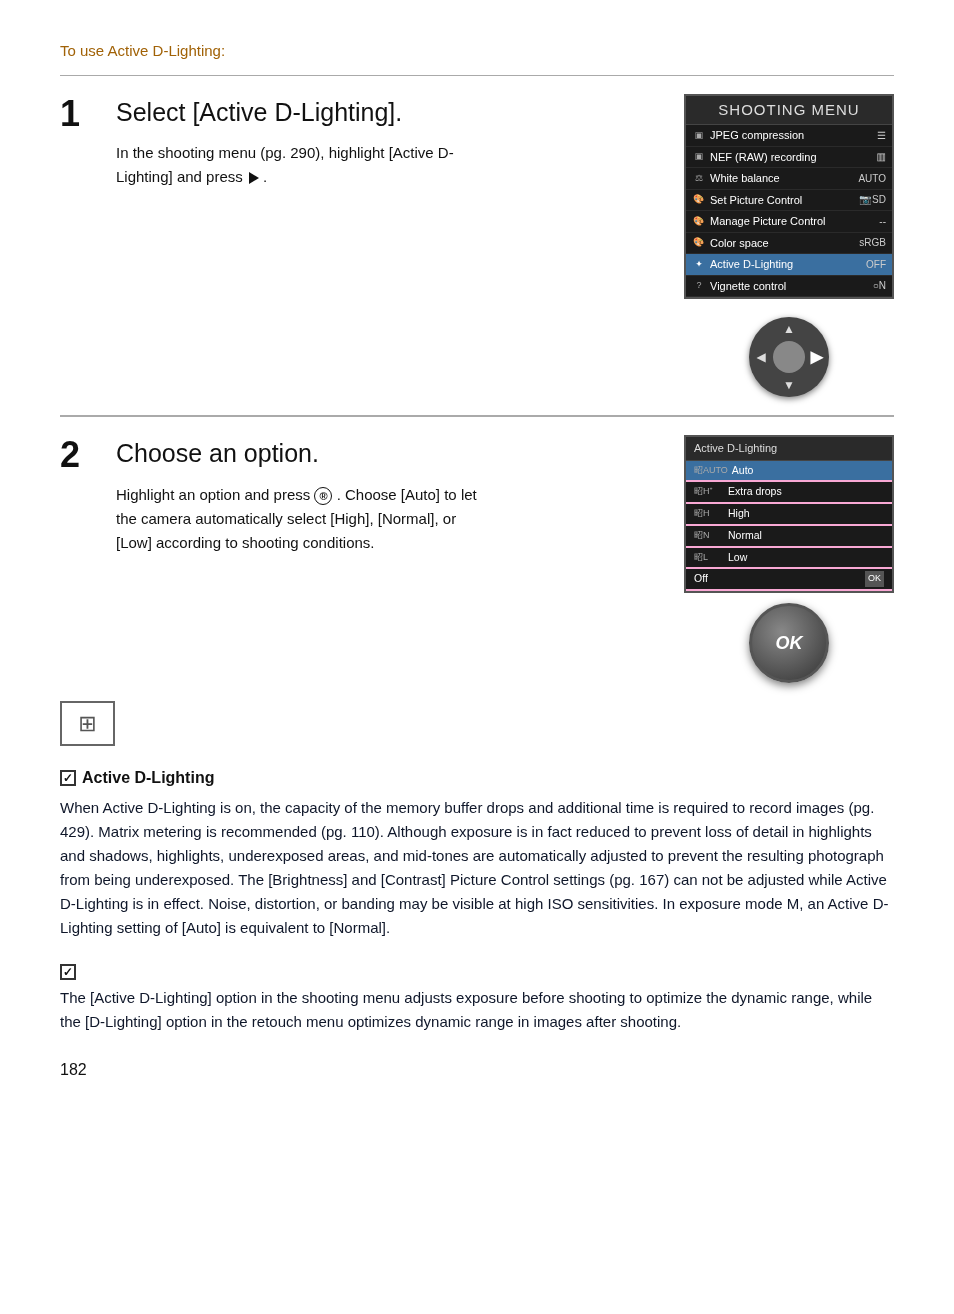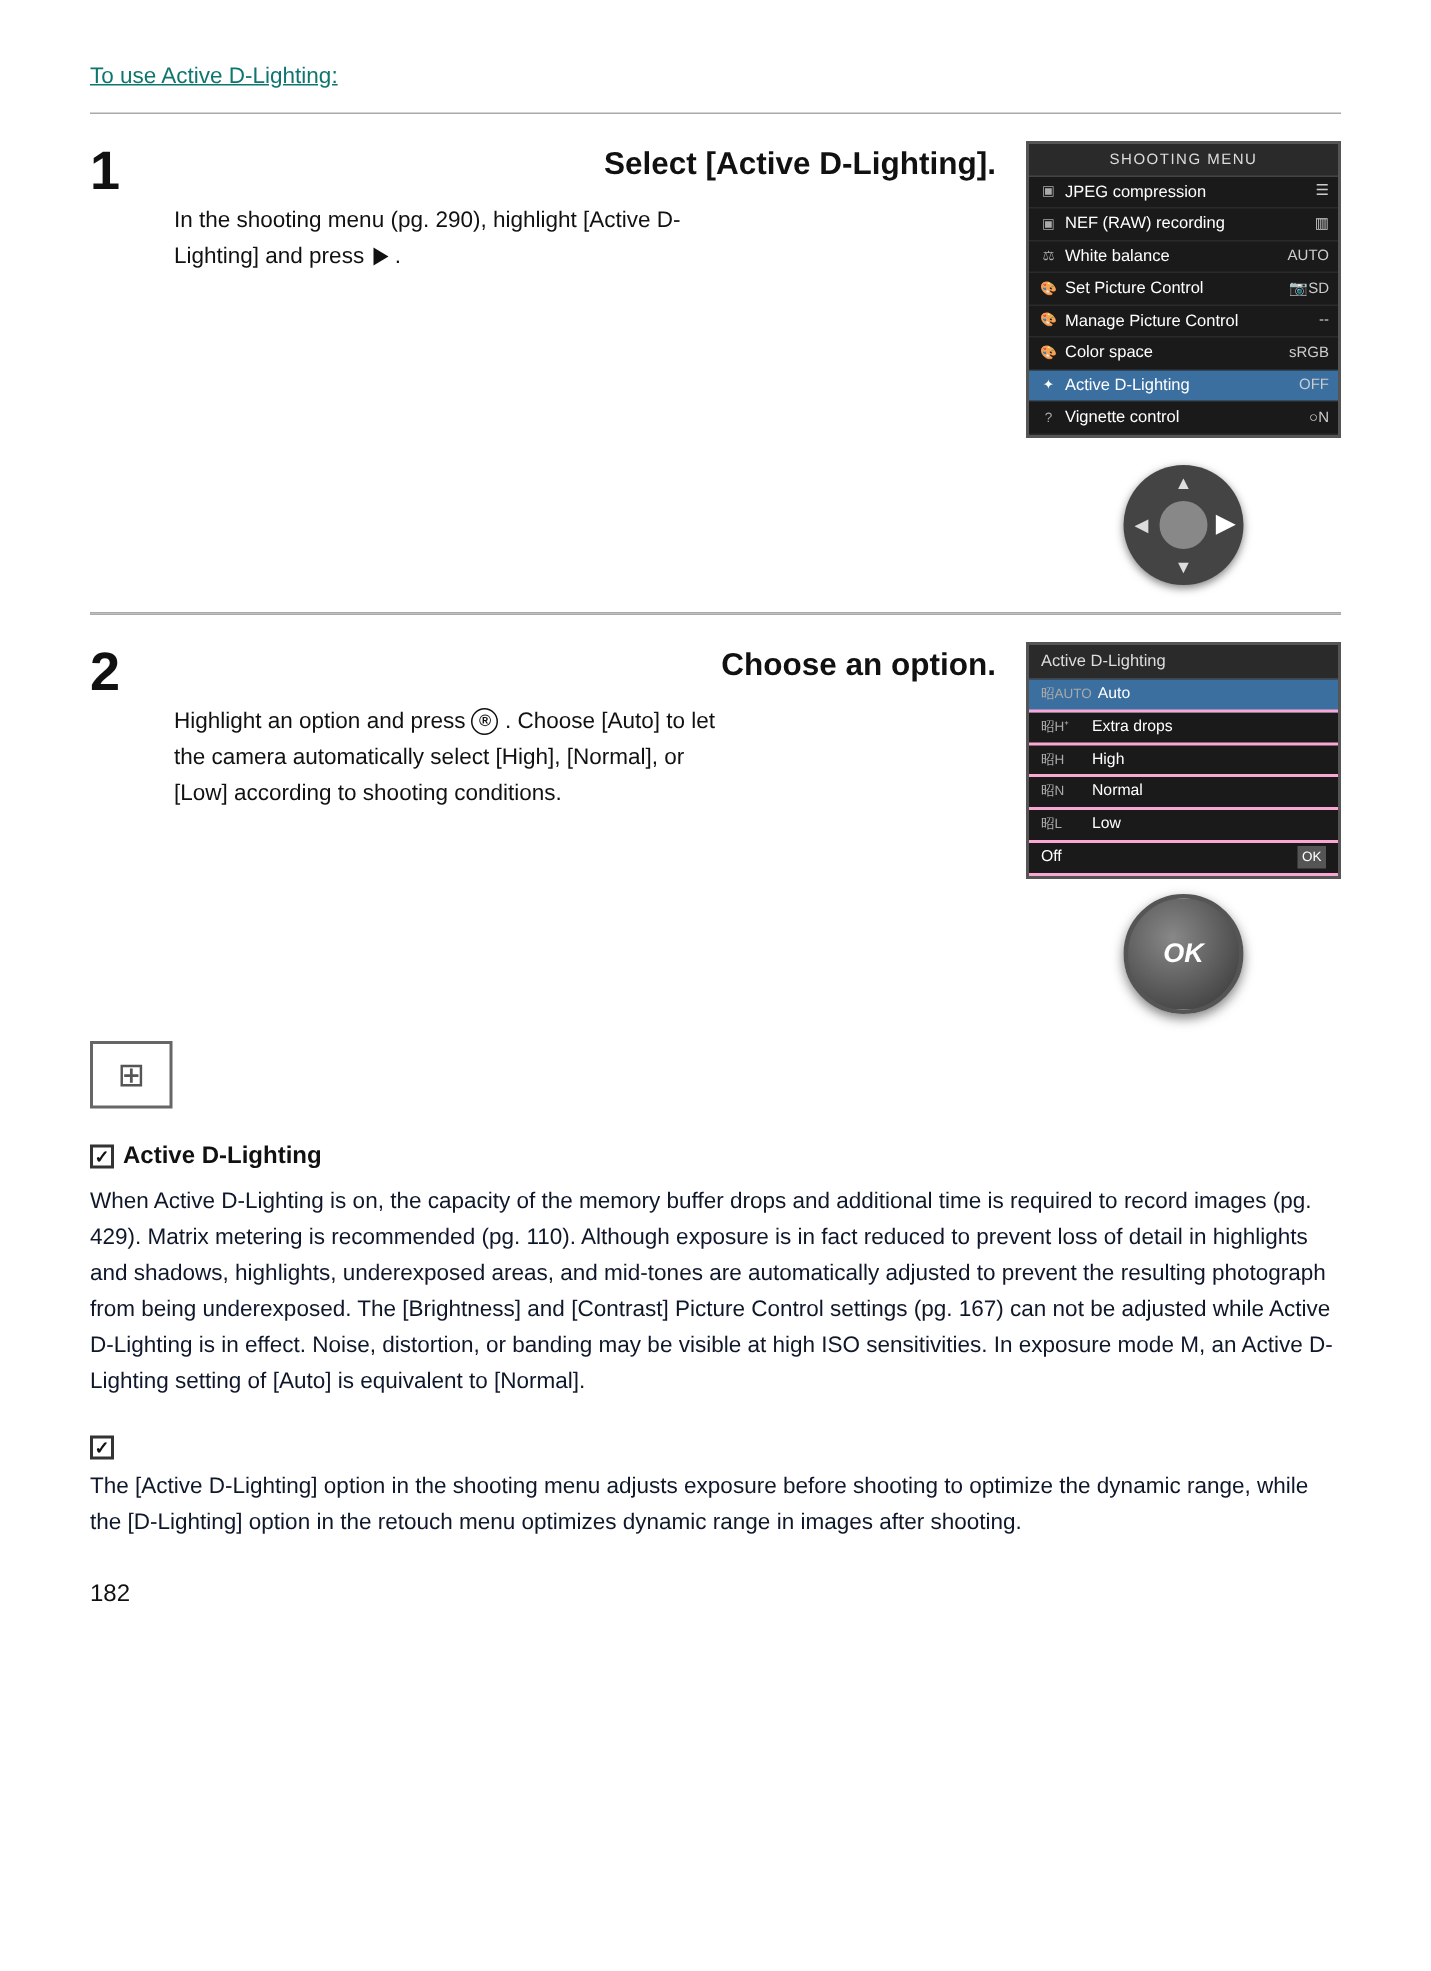--- a/index.html
+++ b/index.html
@@ -10,22 +10,21 @@
       min-height: 1314px;
       padding: 40px 60px 40px 60px;
       color: #111;
       font-size: 16px;
       line-height: 1.5;
     }
 
     .intro-text {
       font-size: 15px;
       margin-bottom: 12px;
-      color: #0f766e;
-      text-decoration: underline;
+      color: #a16207;
     }
 
     .step-section {
       border-top: 1px solid #aaa;
       padding: 18px 0 18px 0;
       display: flex;
       flex-direction: row;
       align-items: flex-start;
       gap: 20px;
     }
@@ -36,24 +35,23 @@
       min-width: 36px;
       line-height: 1;
       padding-top: 2px;
     }
 
     .step-content {
       flex: 1;
     }
 
     .step-title {
-      font-size: 21px;
-      font-weight: bold;
+      font-size: 25px;
+      font-weight: normal;
       margin-bottom: 10px;
-      text-align: right;
     }
 
     .step-body {
       font-size: 15px;
       line-height: 1.6;
       max-width: 380px;
     }
 
     .step-image {
       display: flex;
@@ -68,21 +66,21 @@
       border: 2px solid #555;
       width: 210px;
       font-size: 11px;
       color: #fff;
     }
 
     .menu-title {
       background: #2a2a2a;
       text-align: center;
       padding: 3px 6px;
-      font-size: 10px;
+      font-size: 15px;
       letter-spacing: 1px;
       color: #ddd;
       border-bottom: 1px solid #444;
     }
 
     .menu-items {
       list-style: none;
     }
 
     .menu-item {

